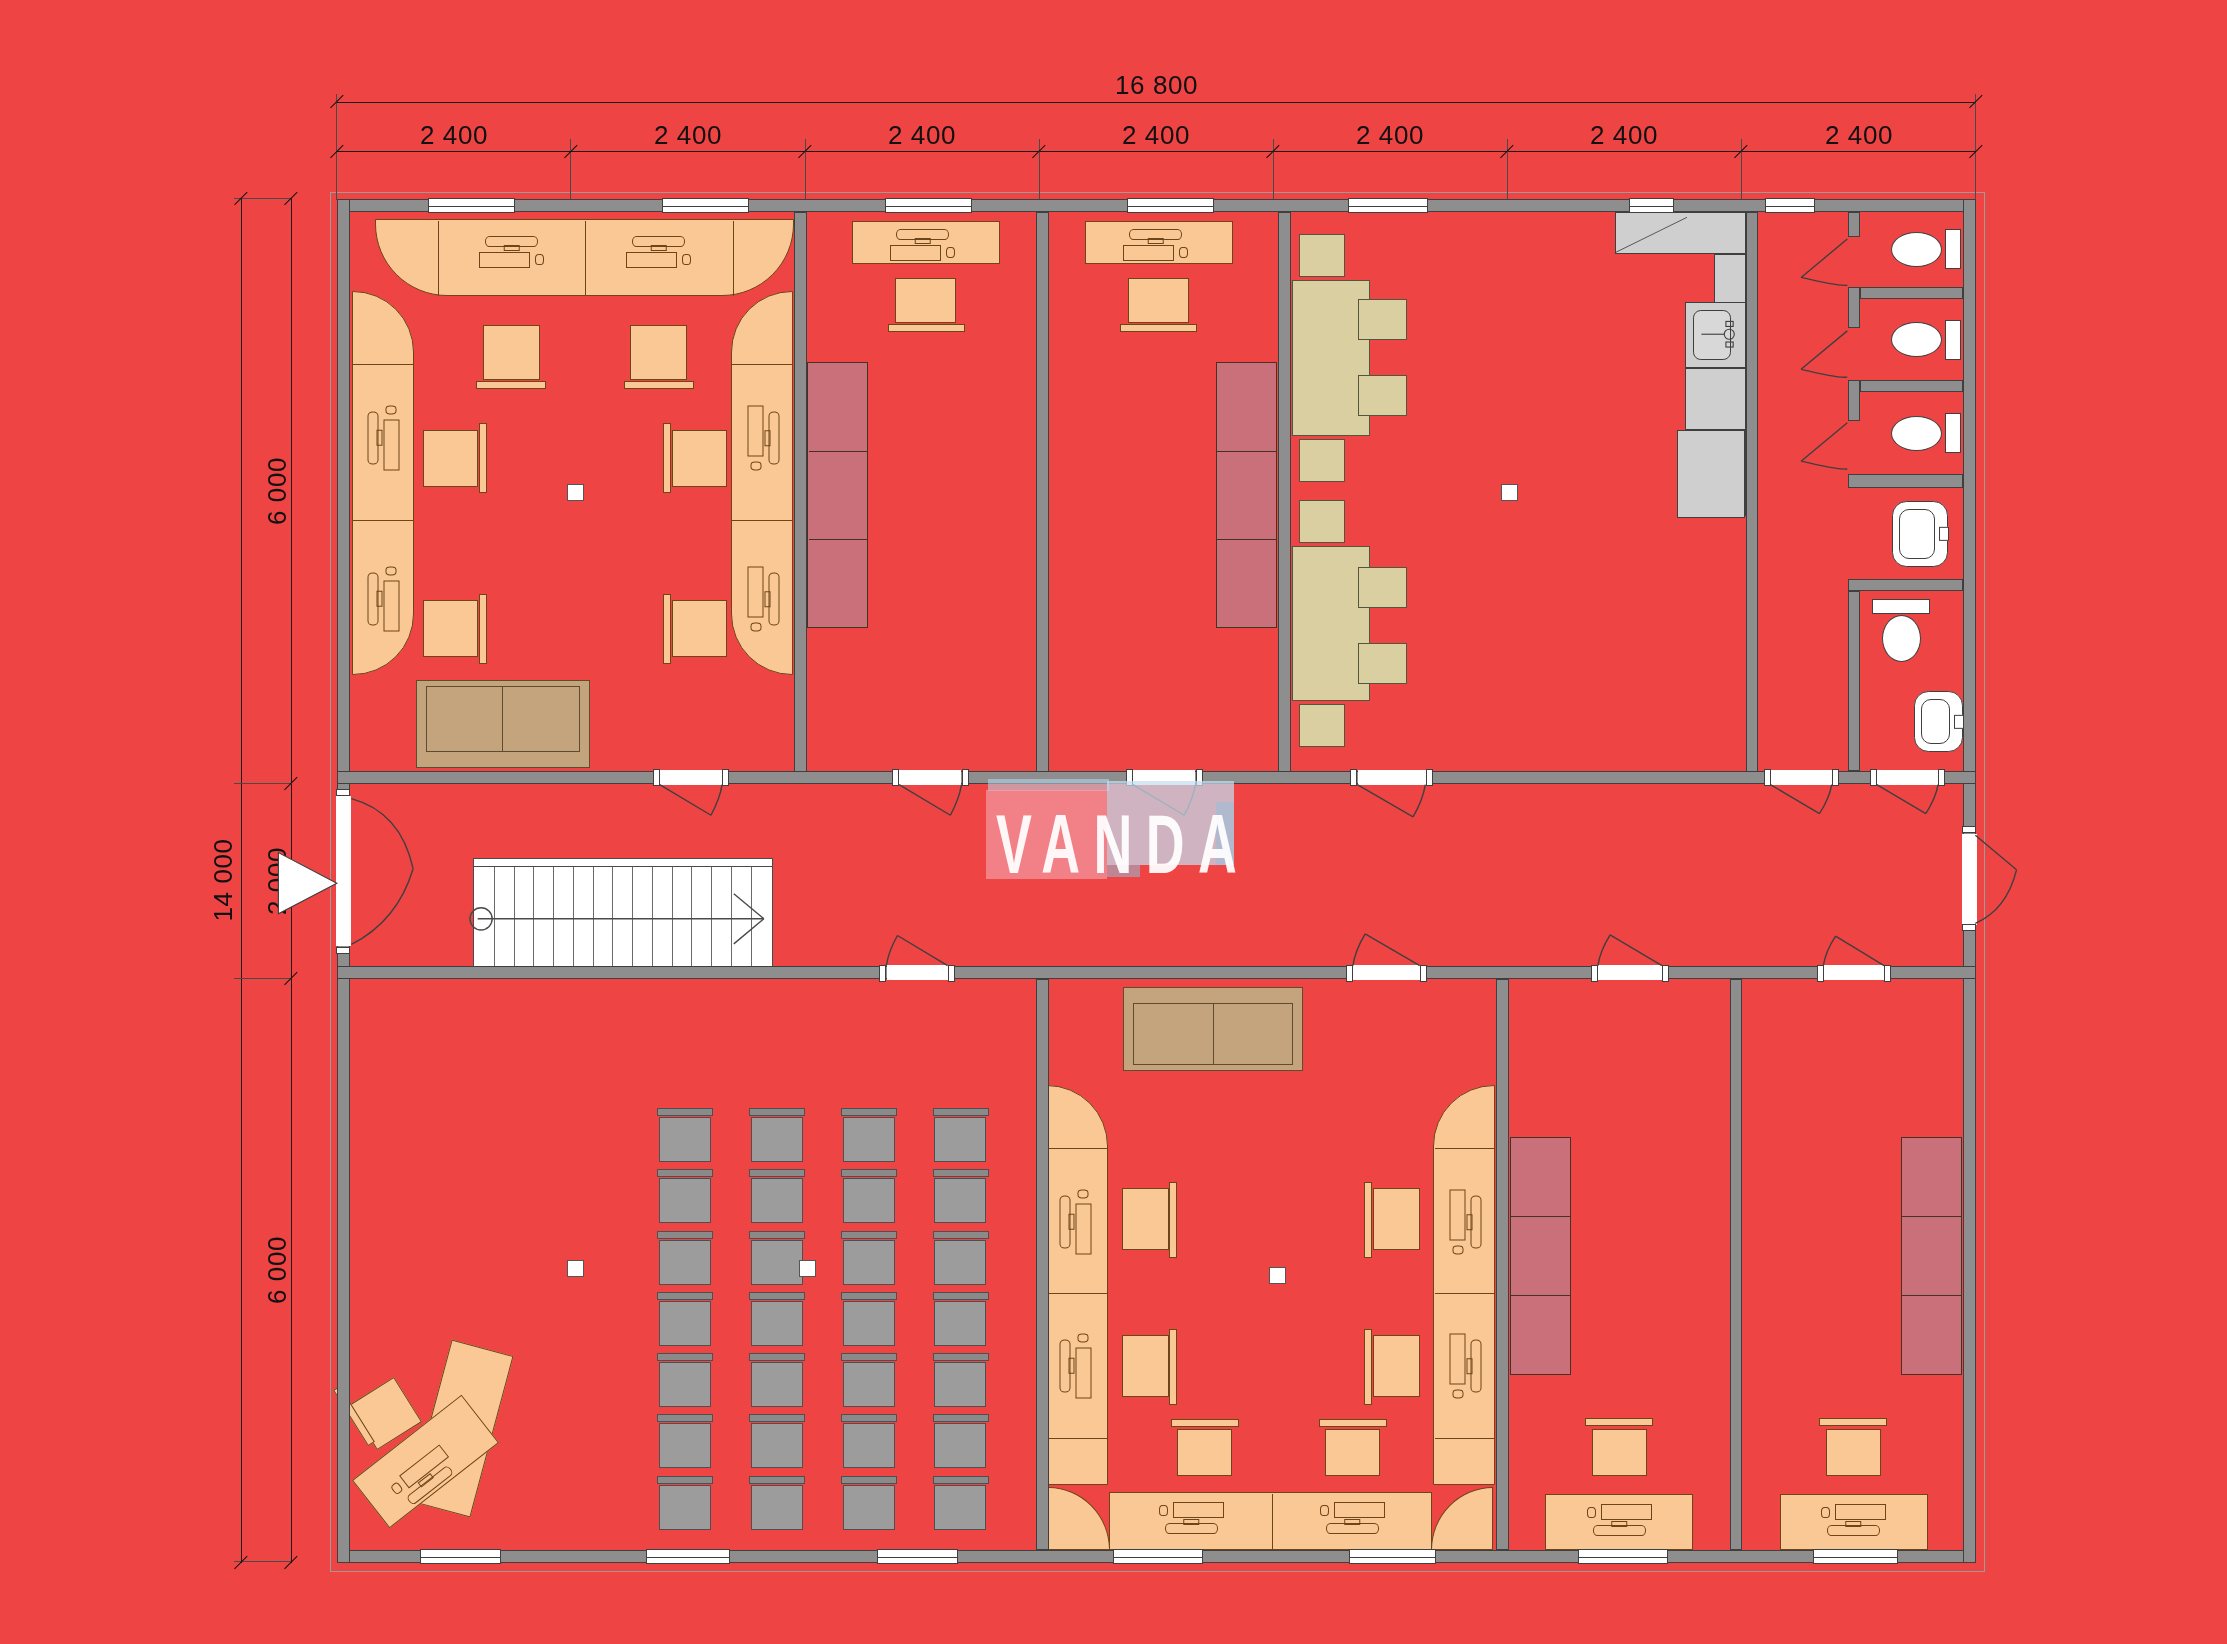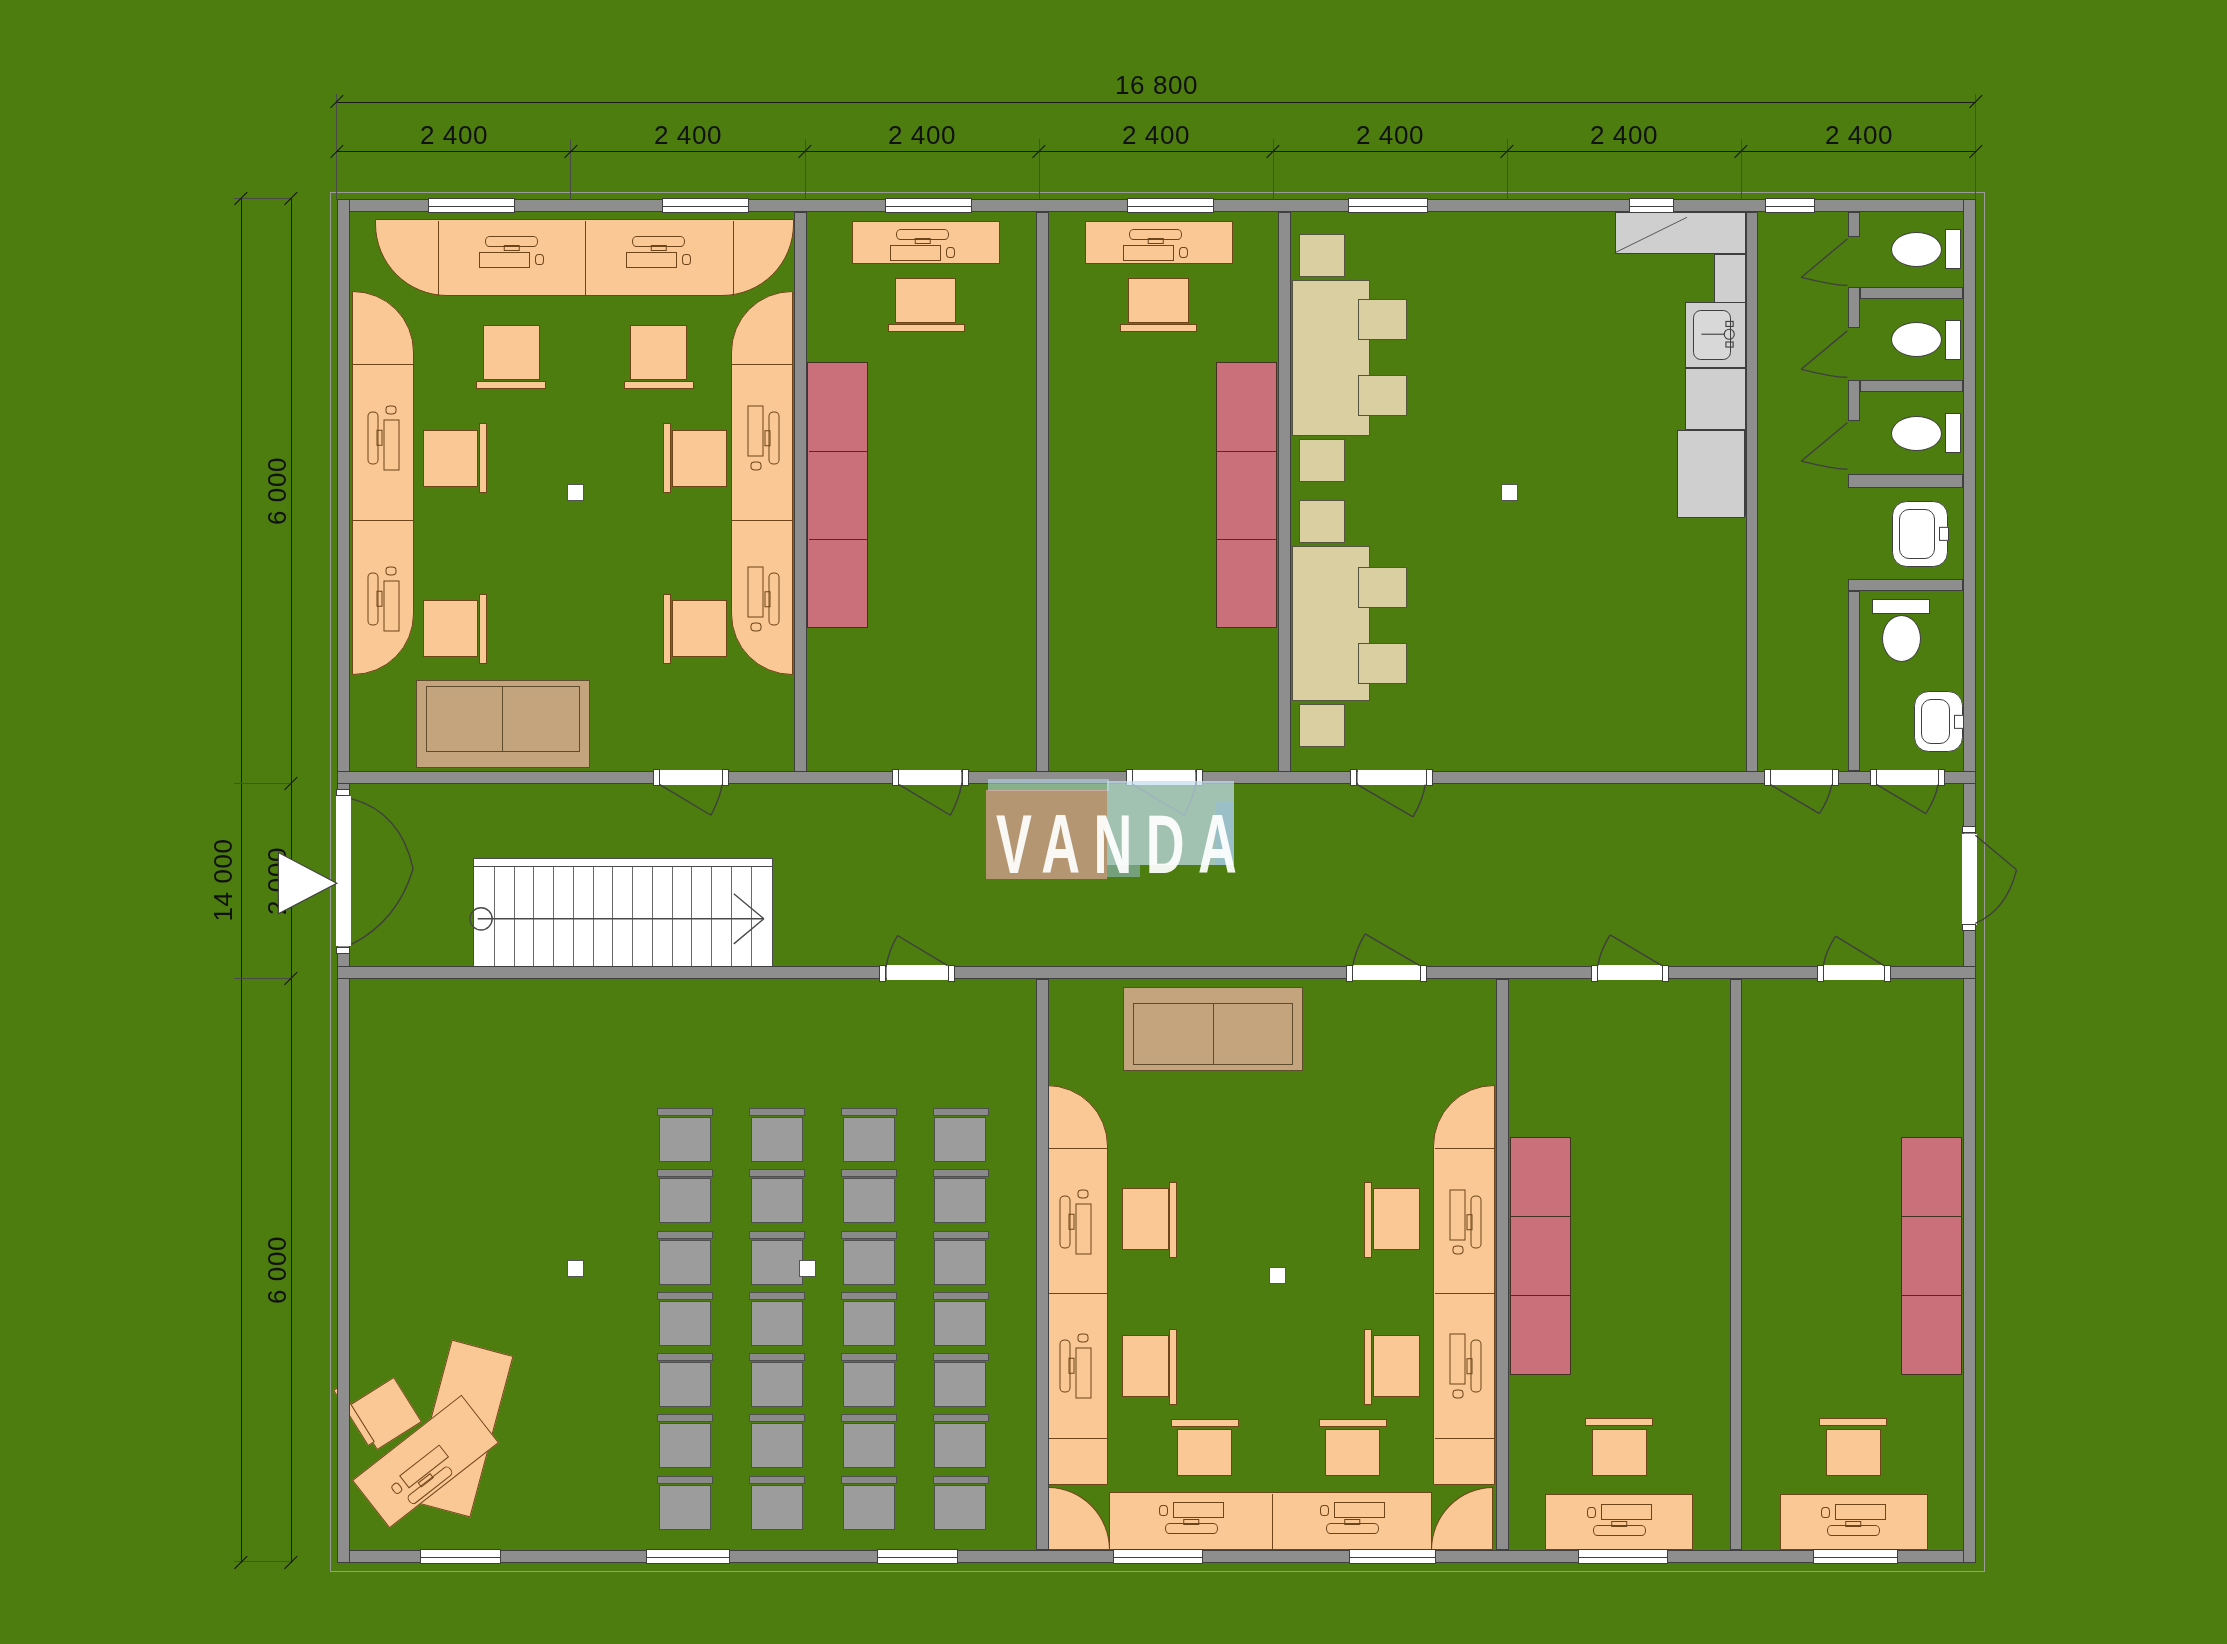--- a/index.html
+++ b/index.html
@@ -1,17 +1,17 @@
 <!DOCTYPE html>
 <html style="font-size:9px"><head>
 <meta charset="utf-8">
 <style>
   html,body{margin:0;padding:0;background:#fff;width:2227px;height:1645px;overflow:hidden;
             font-family:"Liberation Sans",sans-serif;}
-  .plan{position:absolute;left:0;top:0;width:2227px;height:1645px;background:#4d7c0f;}
+  .plan{position:absolute;left:0;top:0;width:2227px;height:1645px;background:#ef4444;}
   
   .wall{position:absolute;box-sizing:border-box;background:#8e8e8e;border:0.8px solid #3f3f3f;z-index:20;}
   .gap{position:absolute;background:#fff;z-index:21;}
   .jamb{position:absolute;box-sizing:border-box;background:#fff;border:0.8px solid #3f3f3f;z-index:23;}
   .window{position:absolute;box-sizing:border-box;background:#fff;border:0.8px solid #3f3f3f;z-index:22;}
   .window::after{content:"";position:absolute;left:0;right:0;top:50%;height:0.8px;background:#3f3f3f;}
   .outline{position:absolute;border:0.8px solid #9b9b9b;z-index:1;}
   
   .desk{position:absolute;box-sizing:border-box;background:#f9c894;border:1.1px solid #6e4419;z-index:10;}
   .dl{position:absolute;background:#6e4419;z-index:11;}

